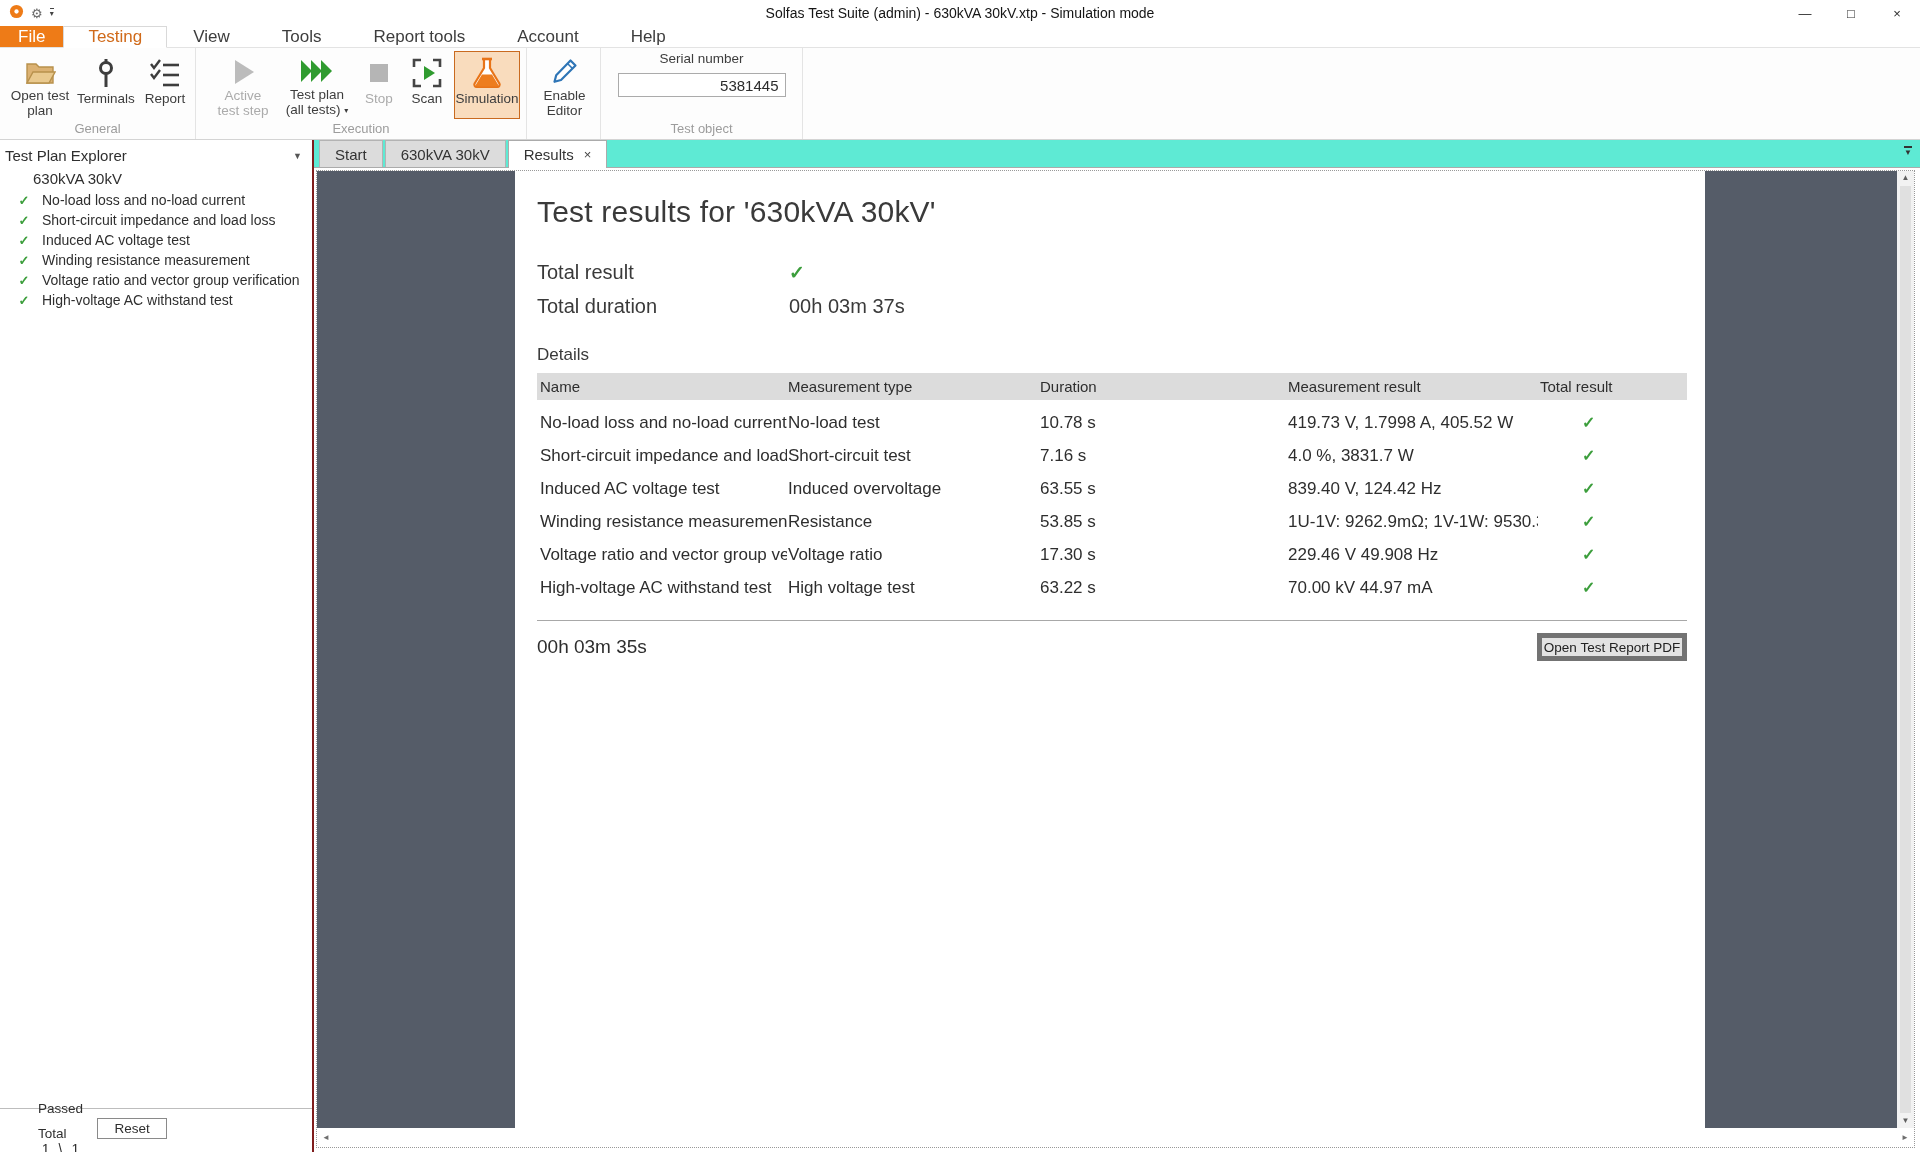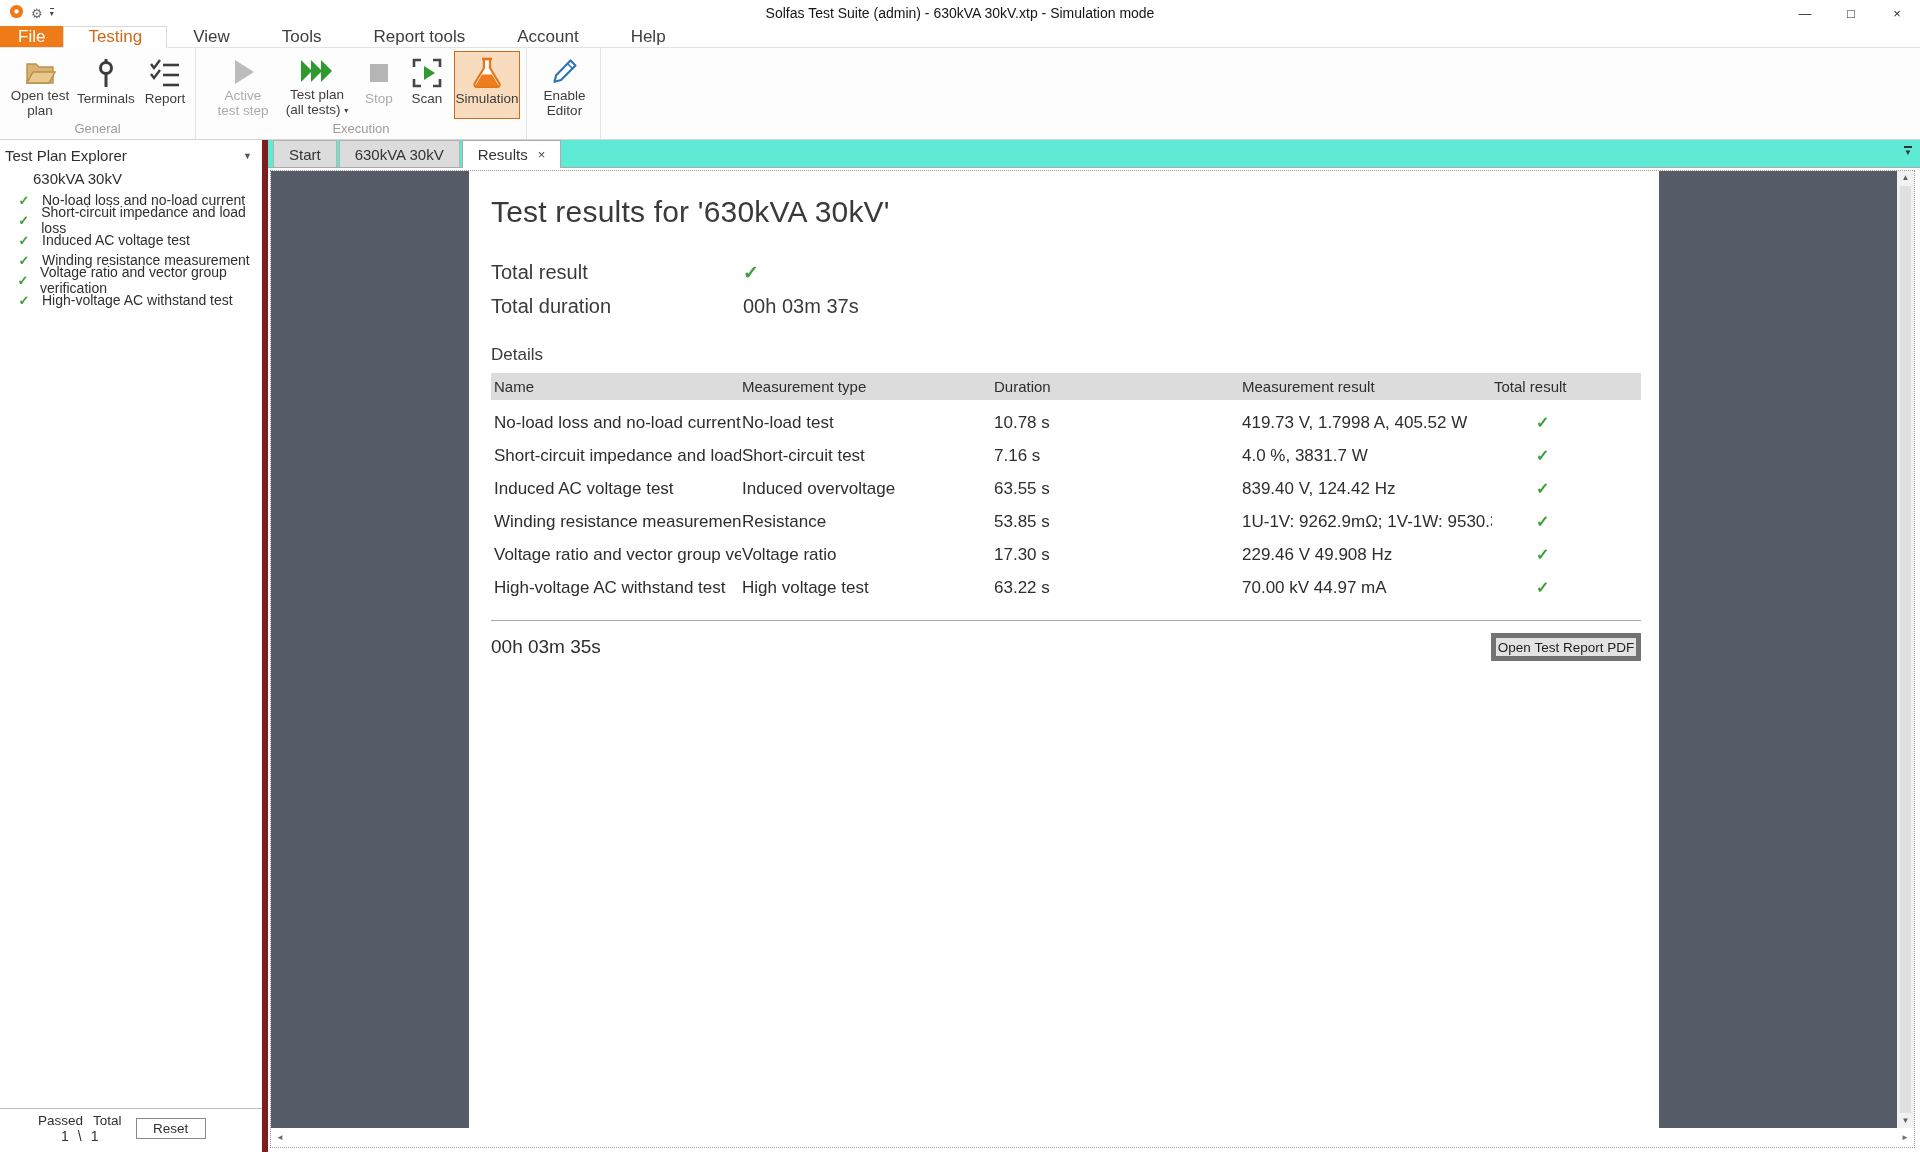--- a/index.html
+++ b/index.html
@@ -33,31 +33,31 @@
   .caret { font-size:8px; color:#3d3d3d; vertical-align:middle; }
   .rgroup.test-object .rgroup-buttons { flex-direction:column; align-items:center; padding:3px 10px 0; }
   .serial-label { font-size:13.5px; color:#3d3d3d; margin-bottom:4px; }
   .serial-input { width:168px; height:24px; border:1px solid #ababab; font-family:"Liberation Sans",sans-serif; font-size:15px; text-align:right; padding-right:6px; color:#2c2c2c; background:#fff; }
   .rgroup.spacer { border-right:none; flex:1; }
 
   
   .main { flex:1; display:flex; min-height:0; }
 
   
-  .sidebar { width:268px; flex:0 0 auto; border-right:6px solid #7f1d1d; display:flex; flex-direction:column; background:#fff; }
+  .sidebar { width:314px; flex:0 0 auto; border-right:2px solid #7f1d1d; display:flex; flex-direction:column; background:#fff; }
   .sidebar-header { display:flex; align-items:center; padding:7px 10px 4px 5px; font-size:15px; color:#2f2f2f; }
   .sidebar-header .sb-title { flex:1; }
   .sb-drop { font-size:9px; color:#555; }
   .tree { flex:1; overflow:hidden; }
   .tree-root { padding-left:33px; font-size:15px; height:22px; line-height:22px; color:#2f2f2f; }
   .tree-item { display:flex; align-items:center; gap:11px; padding-left:17px; height:20px; font-size:14px; color:#2f2f2f; }
   .tree-check { color:#3c9e3c; font-weight:bold; font-size:13px; width:14px; text-align:center; }
   .sidebar-footer { flex:0 0 auto; border-top:1px solid #bdbdbd; height:44px; display:flex; align-items:center; padding:0 10px 4px 38px; }
   .pf-block { display:flex; flex-direction:column; align-items:center; font-size:13.5px; color:#2f2f2f; }
-  .pf-labels { display:flex; gap:10px; }
+  .pf-labels { display:flex; gap:10px;flex-direction:column; }
   .pf-values { display:flex; gap:9px; font-size:14px; }
   .reset-btn { margin-left:14px; width:70px; height:21px; background:#ffffff; border:1px solid #8a8a8a; font-size:13.5px; color:#2f2f2f; display:flex; align-items:center; justify-content:center; }
 
   
   .workarea { flex:1; display:flex; flex-direction:column; min-width:0; position:relative; }
   .tabbar { height:28px; flex:0 0 auto; display:flex; align-items:stretch; padding-left:5px; border-bottom:1px solid #ababab; position:relative; background:#5eead4; }
   .tab { display:flex; align-items:center; gap:10px; padding:0 15px; font-size:15px; background:#dcdcdc; border:1px solid #b3b3b3; border-bottom:none; margin-right:2px; color:#333; }
   .tab.active { background:#ffffff; border-color:#ababab; margin-bottom:-1px; z-index:2; }
   .tab-close { font-size:13px; color:#444; }
   .tab-overflow { position:absolute; right:8px; top:6px; font-size:8px; color:#333; border-top:2px solid #333; padding-top:1px; line-height:1; }
@@ -227,20 +227,27 @@
               <line x1="16.5" y1="6.5" x2="21.5" y2="11.5" stroke="#2e75b6" stroke-width="1.6"></line>
             </svg>
           </span>
         <span>Enable</span>
         <span>Editor</span>
       </div>
     </div>
     <div class="rgroup-label">Editor Mode</div>
   </div>
 
+  <div class="rgroup test-object" style="width:202px;">
+    <div class="rgroup-buttons">
+      <div class="serial-label">Serial number</div>
+      <input class="serial-input" type="text" value="5381445" style="">
+    </div>
+    <div class="rgroup-label">Test object</div>
+  </div>
 
   <div class="rgroup spacer"></div>
 </div>
 
 <div class="main">
 
   <div class="sidebar">
     <div class="sidebar-header">
       <span class="sb-title">Test Plan Explorer</span>
       <span class="sb-drop">▼</span>

